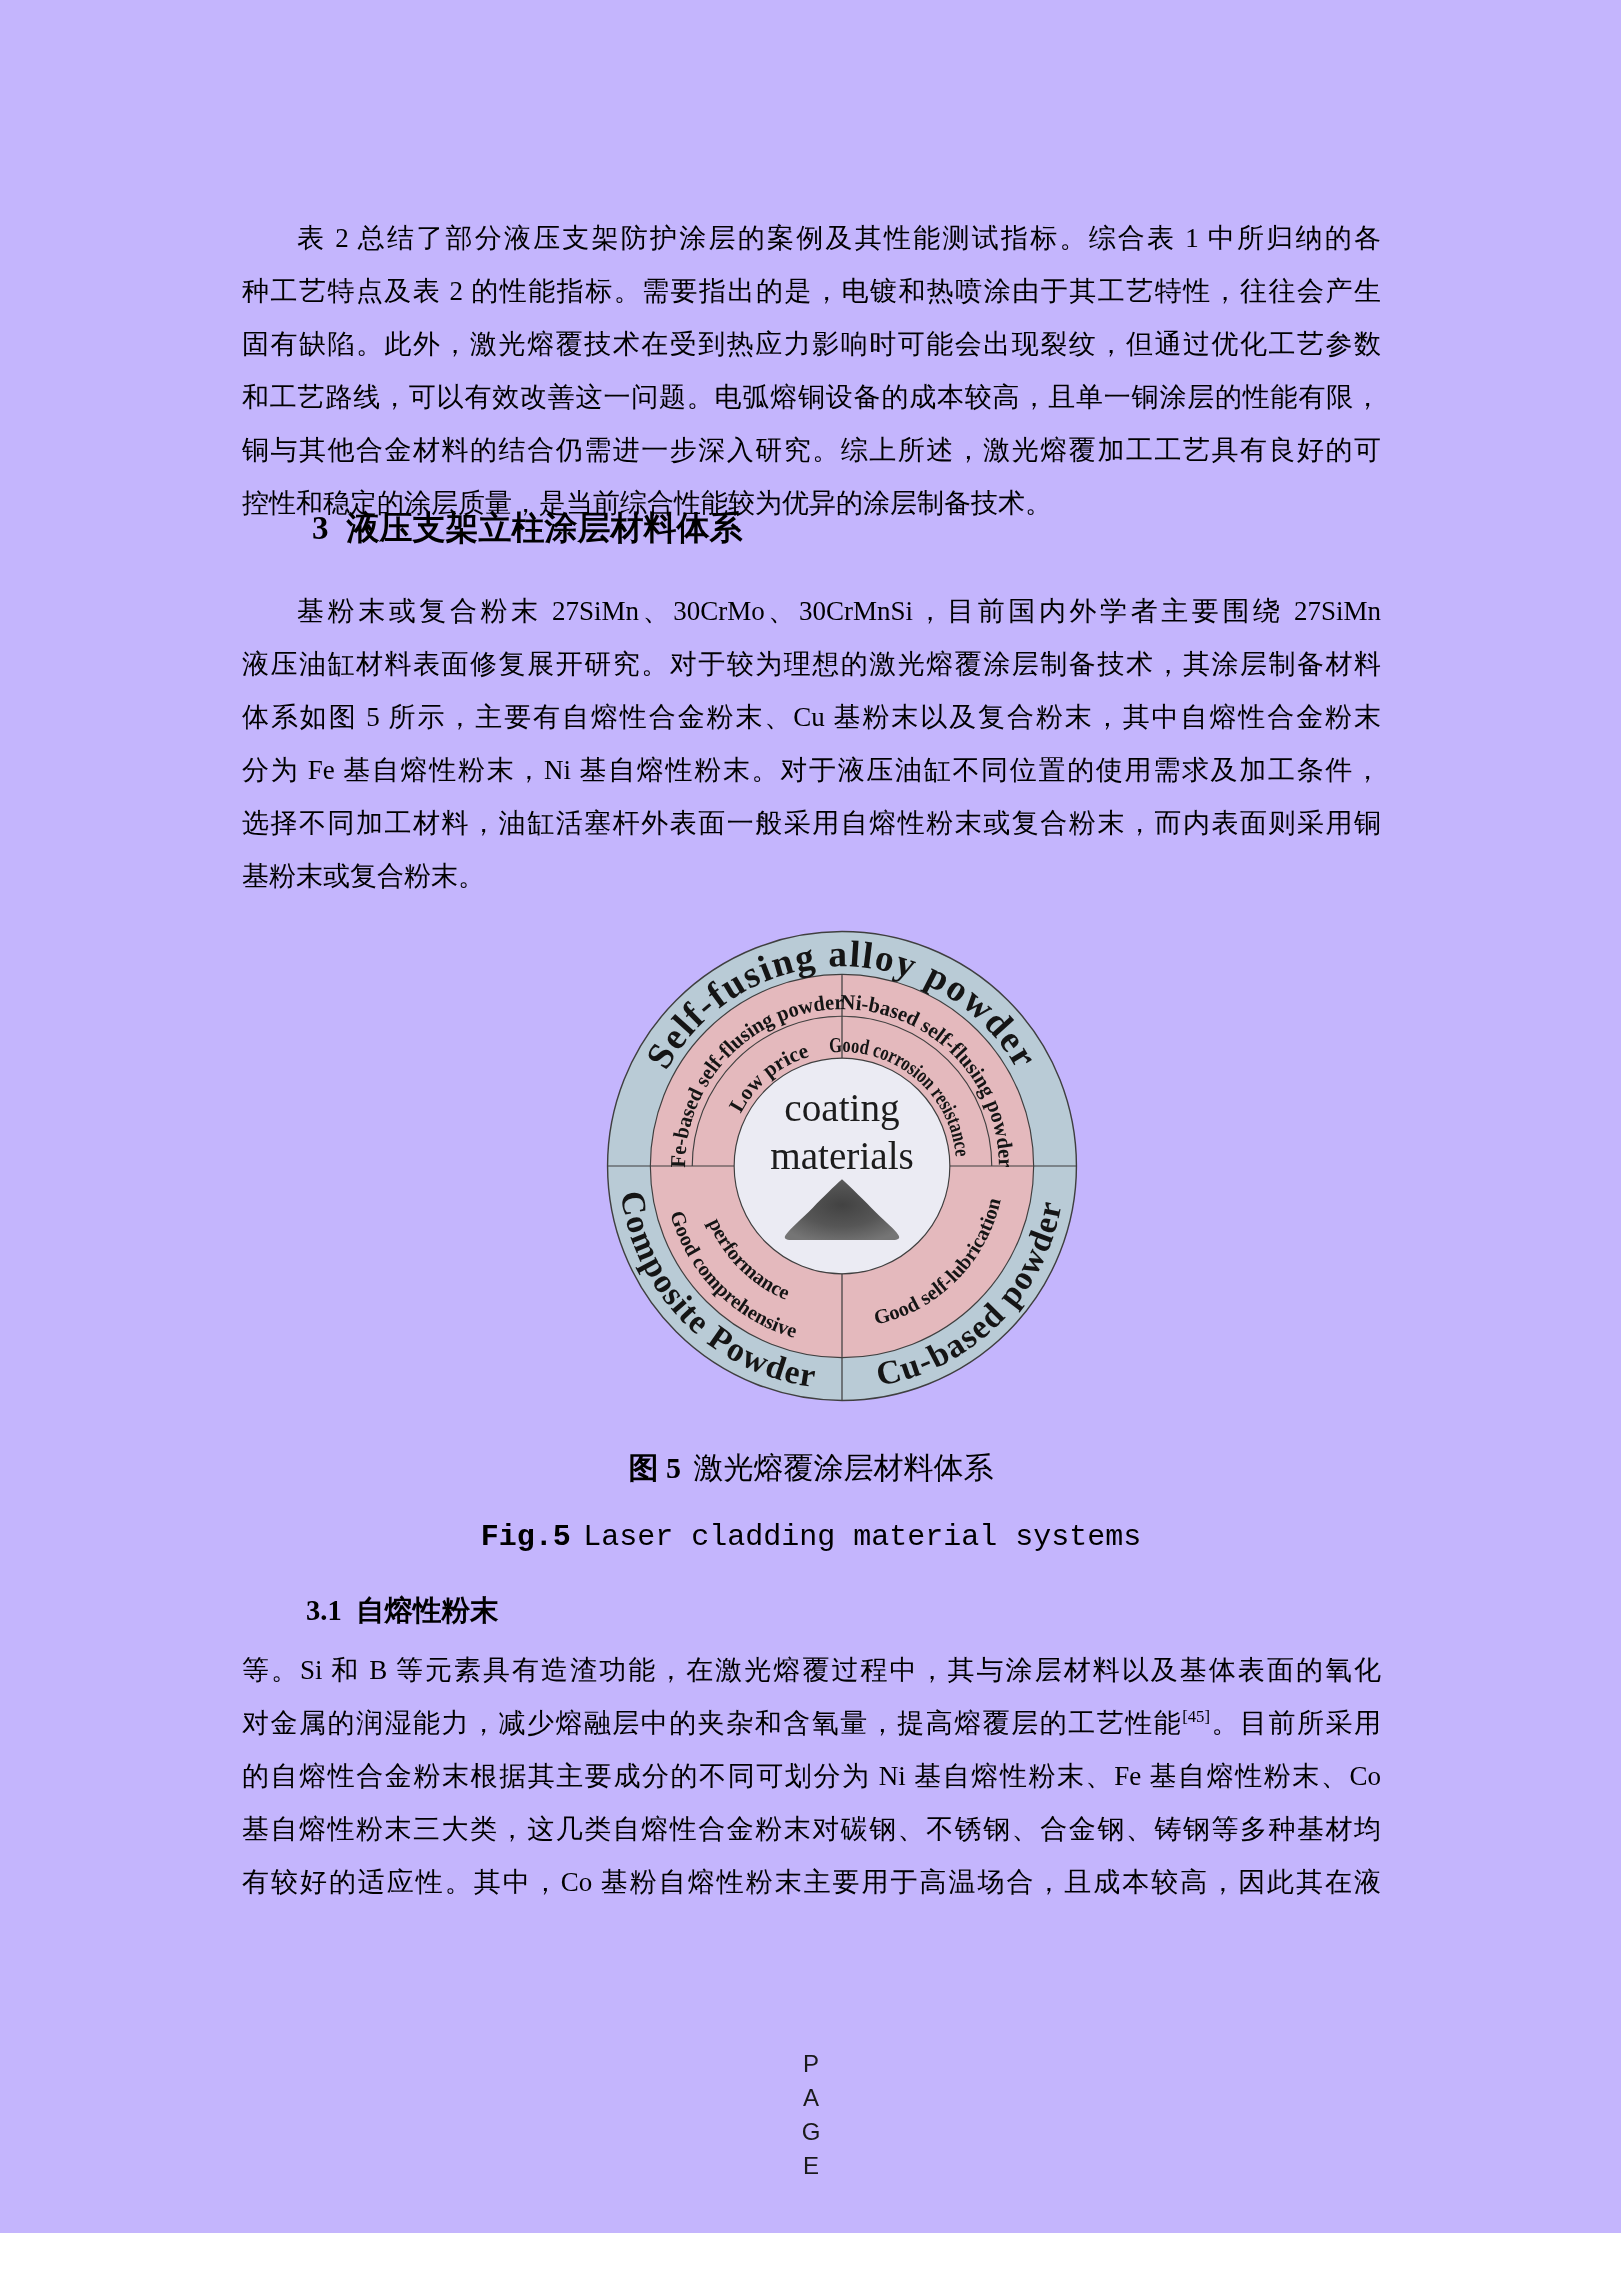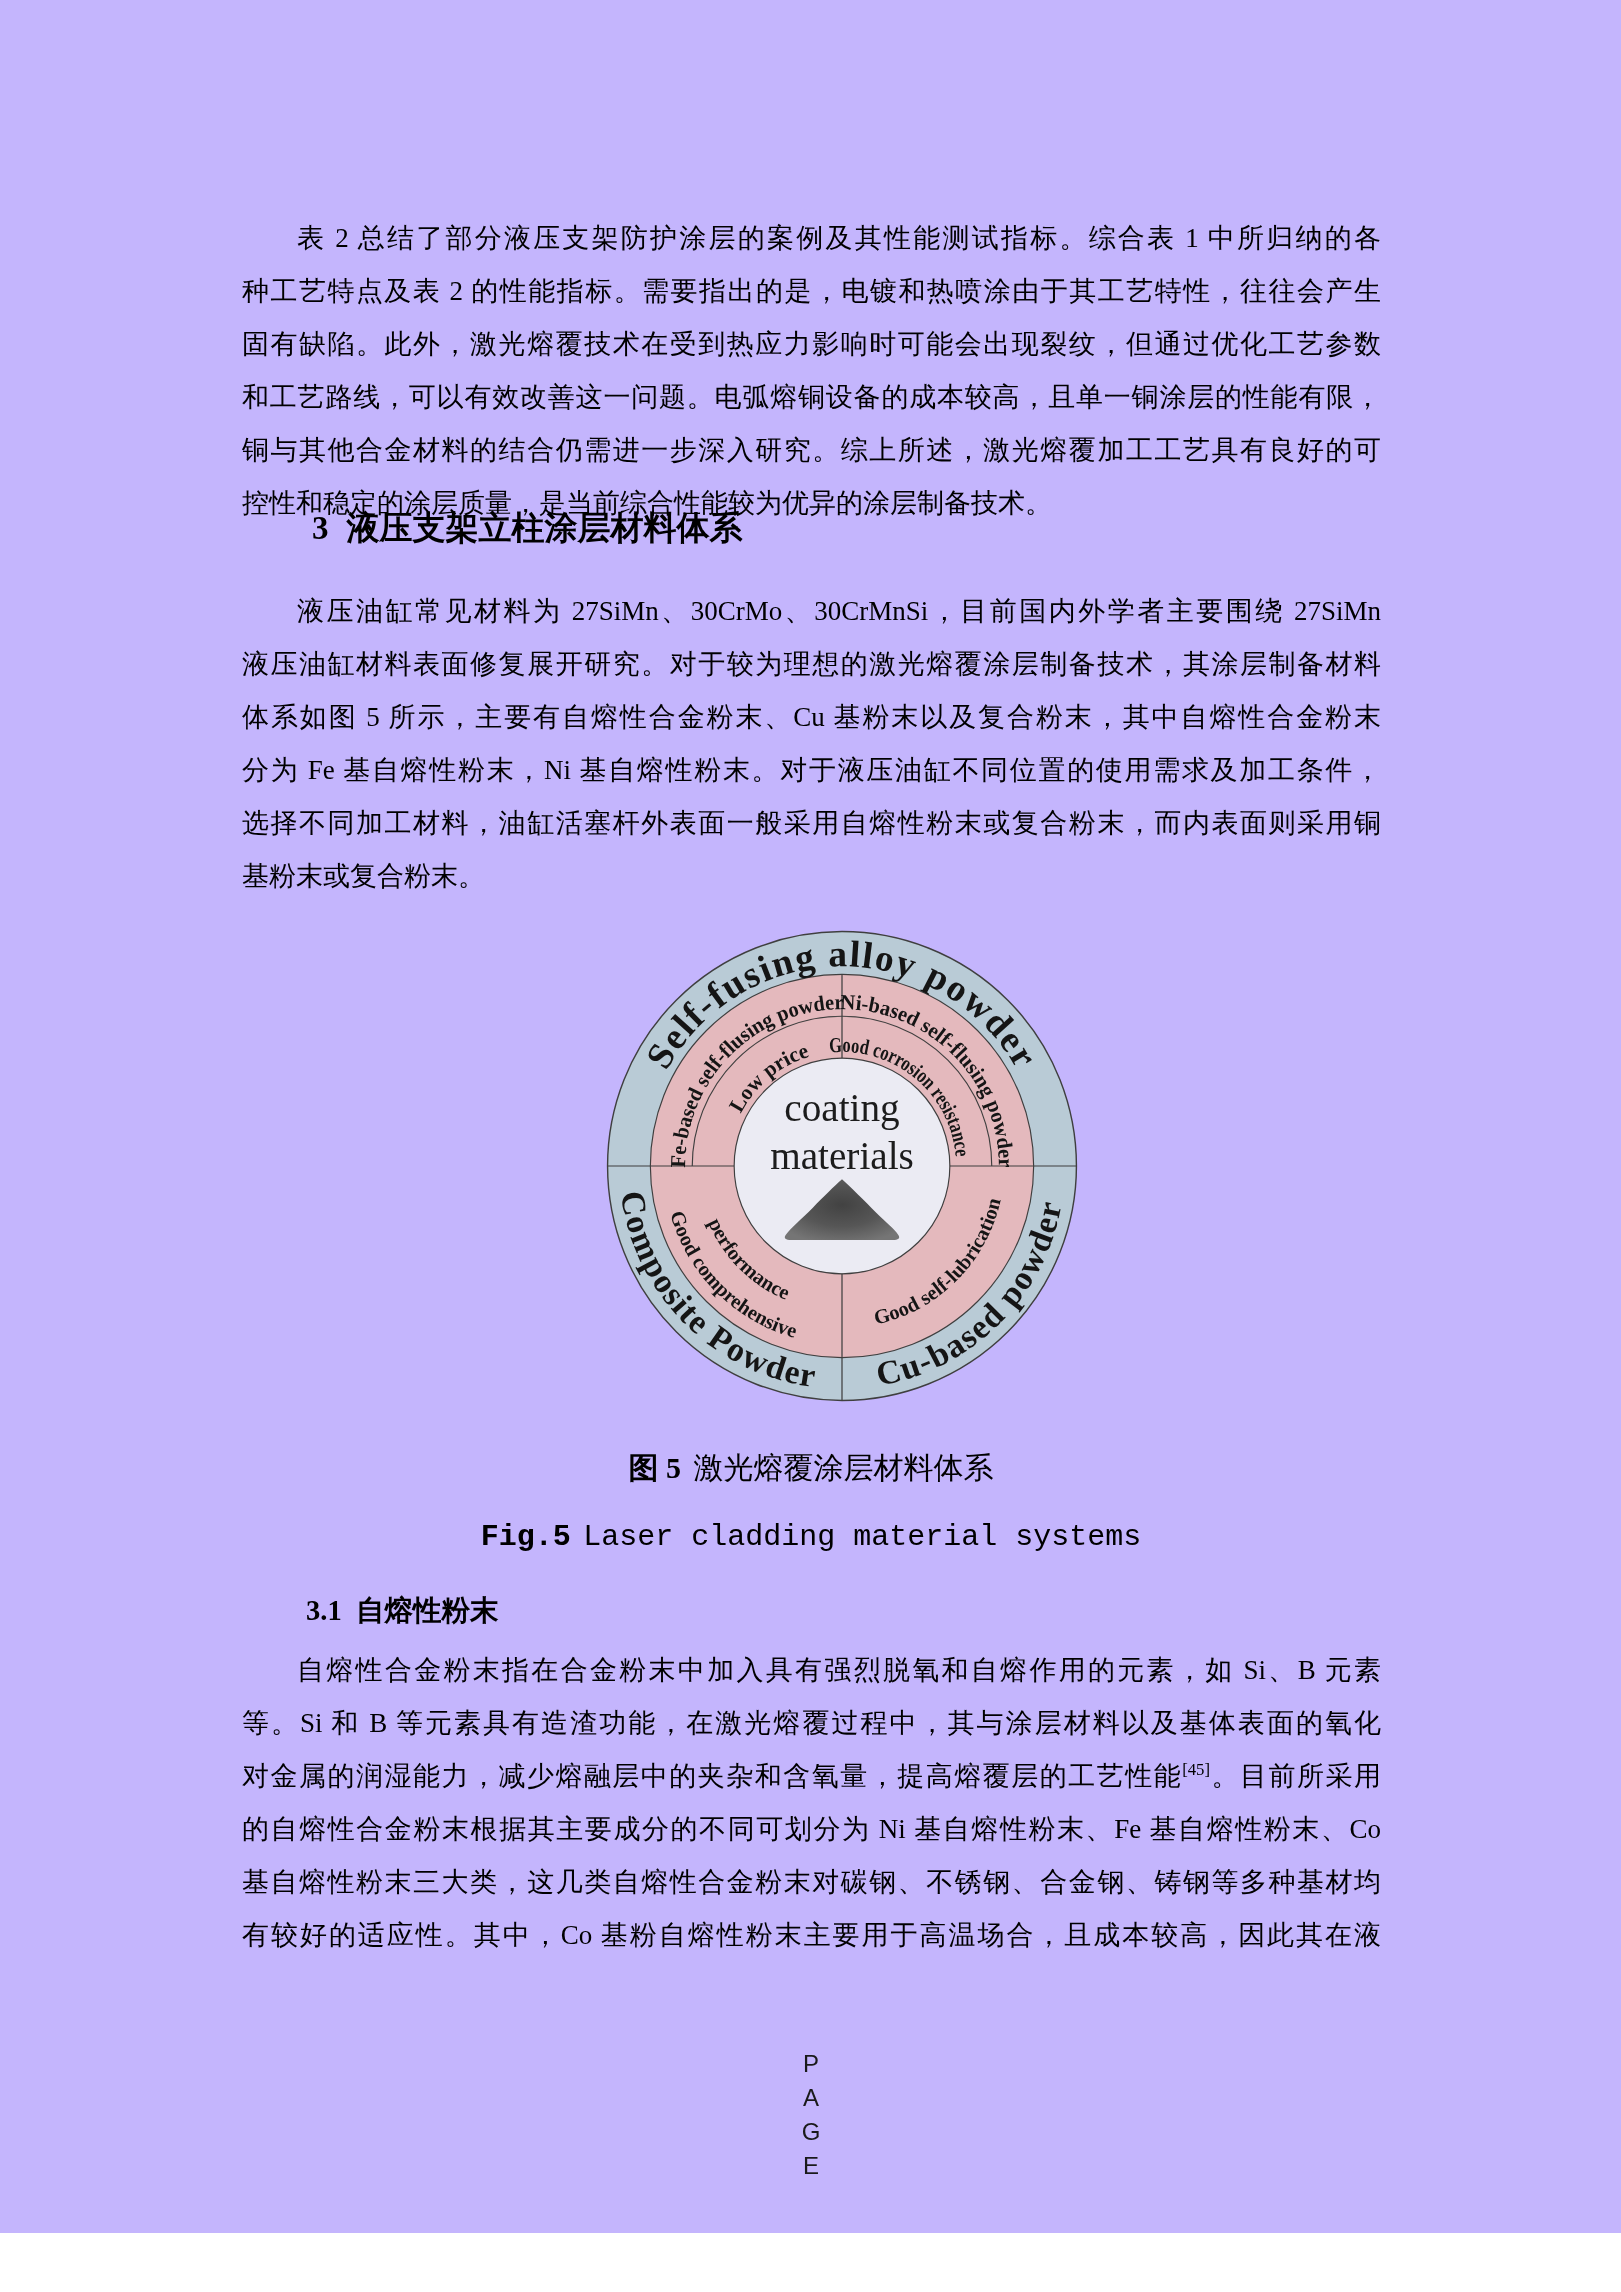--- a/index.html
+++ b/index.html
@@ -104,21 +104,21 @@
     <div class="ln">和工艺路线，可以有效改善这一问题。电弧熔铜设备的成本较高，且单一铜涂层的性能有限，</div>
     <div class="ln">铜与其他合金材料的结合仍需进一步深入研究。综上所述，激光熔覆加工工艺具有良好的可</div>
     <div class="ln last">控性和稳定的涂层质量，是当前综合性能较为优异的涂层制备技术。</div>
   </div>
 
   <div class="sec-heading" style="top:501px;">
     <span class="h-num">3</span><span>液压支架立柱涂层材料体系</span>
   </div>
 
   <div class="para" style="top:585px;">
-    <div class="ln first">液压油缸常见材料为 27SiMn、30CrMo、30CrMnSi，目前国内外学者主要围绕 27SiMn</div>
+    <div class="ln first">基粉末或复合粉末 27SiMn、30CrMo、30CrMnSi，目前国内外学者主要围绕 27SiMn</div>
     <div class="ln">液压油缸材料表面修复展开研究。对于较为理想的激光熔覆涂层制备技术，其涂层制备材料</div>
     <div class="ln">体系如图 5 所示，主要有自熔性合金粉末、Cu 基粉末以及复合粉末，其中自熔性合金粉末</div>
     <div class="ln">分为 Fe 基自熔性粉末，Ni 基自熔性粉末。对于液压油缸不同位置的使用需求及加工条件，</div>
     <div class="ln">选择不同加工材料，油缸活塞杆外表面一般采用自熔性粉末或复合粉末，而内表面则采用铜</div>
     <div class="ln last">基粉末或复合粉末。</div>
   </div>
 
   <div class="figure-wrap">
     <svg width="558" height="558" viewBox="0 0 626 626" xmlns="http://www.w3.org/2000/svg">
       <defs>
@@ -196,21 +196,20 @@
   </div>
   <div class="caption cap-en">
     <span class="pre">Fig.5</span><span>Laser cladding material systems</span>
   </div>
 
   <div class="sub-heading" style="top:1584px;">
     <span class="h-num2">3.1</span><span>自熔性粉末</span>
   </div>
 
   <div class="para" style="top:1644px;">
-    <div class="ln first">自熔性合金粉末指在合金粉末中加入具有强烈脱氧和自熔作用的元素，如 Si、B 元素</div>
     <div class="ln">等。Si 和 B 等元素具有造渣功能，在激光熔覆过程中，其与涂层材料以及基体表面的氧化</div>
     <div class="ln">
       <span>对金属的润湿能力，减少熔融层中的夹杂和含氧量，提高熔覆层的工艺性能</span><sup>[45]</sup><span>。目前所采用</span>
     </div>
     <div class="ln">的自熔性合金粉末根据其主要成分的不同可划分为 Ni 基自熔性粉末、Fe 基自熔性粉末、Co</div>
     <div class="ln">基自熔性粉末三大类，这几类自熔性合金粉末对碳钢、不锈钢、合金钢、铸钢等多种基材均</div>
     <div class="ln">有较好的适应性。其中，Co 基粉自熔性粉末主要用于高温场合，且成本较高，因此其在液</div>
   </div>
 
   <div class="page-field">

